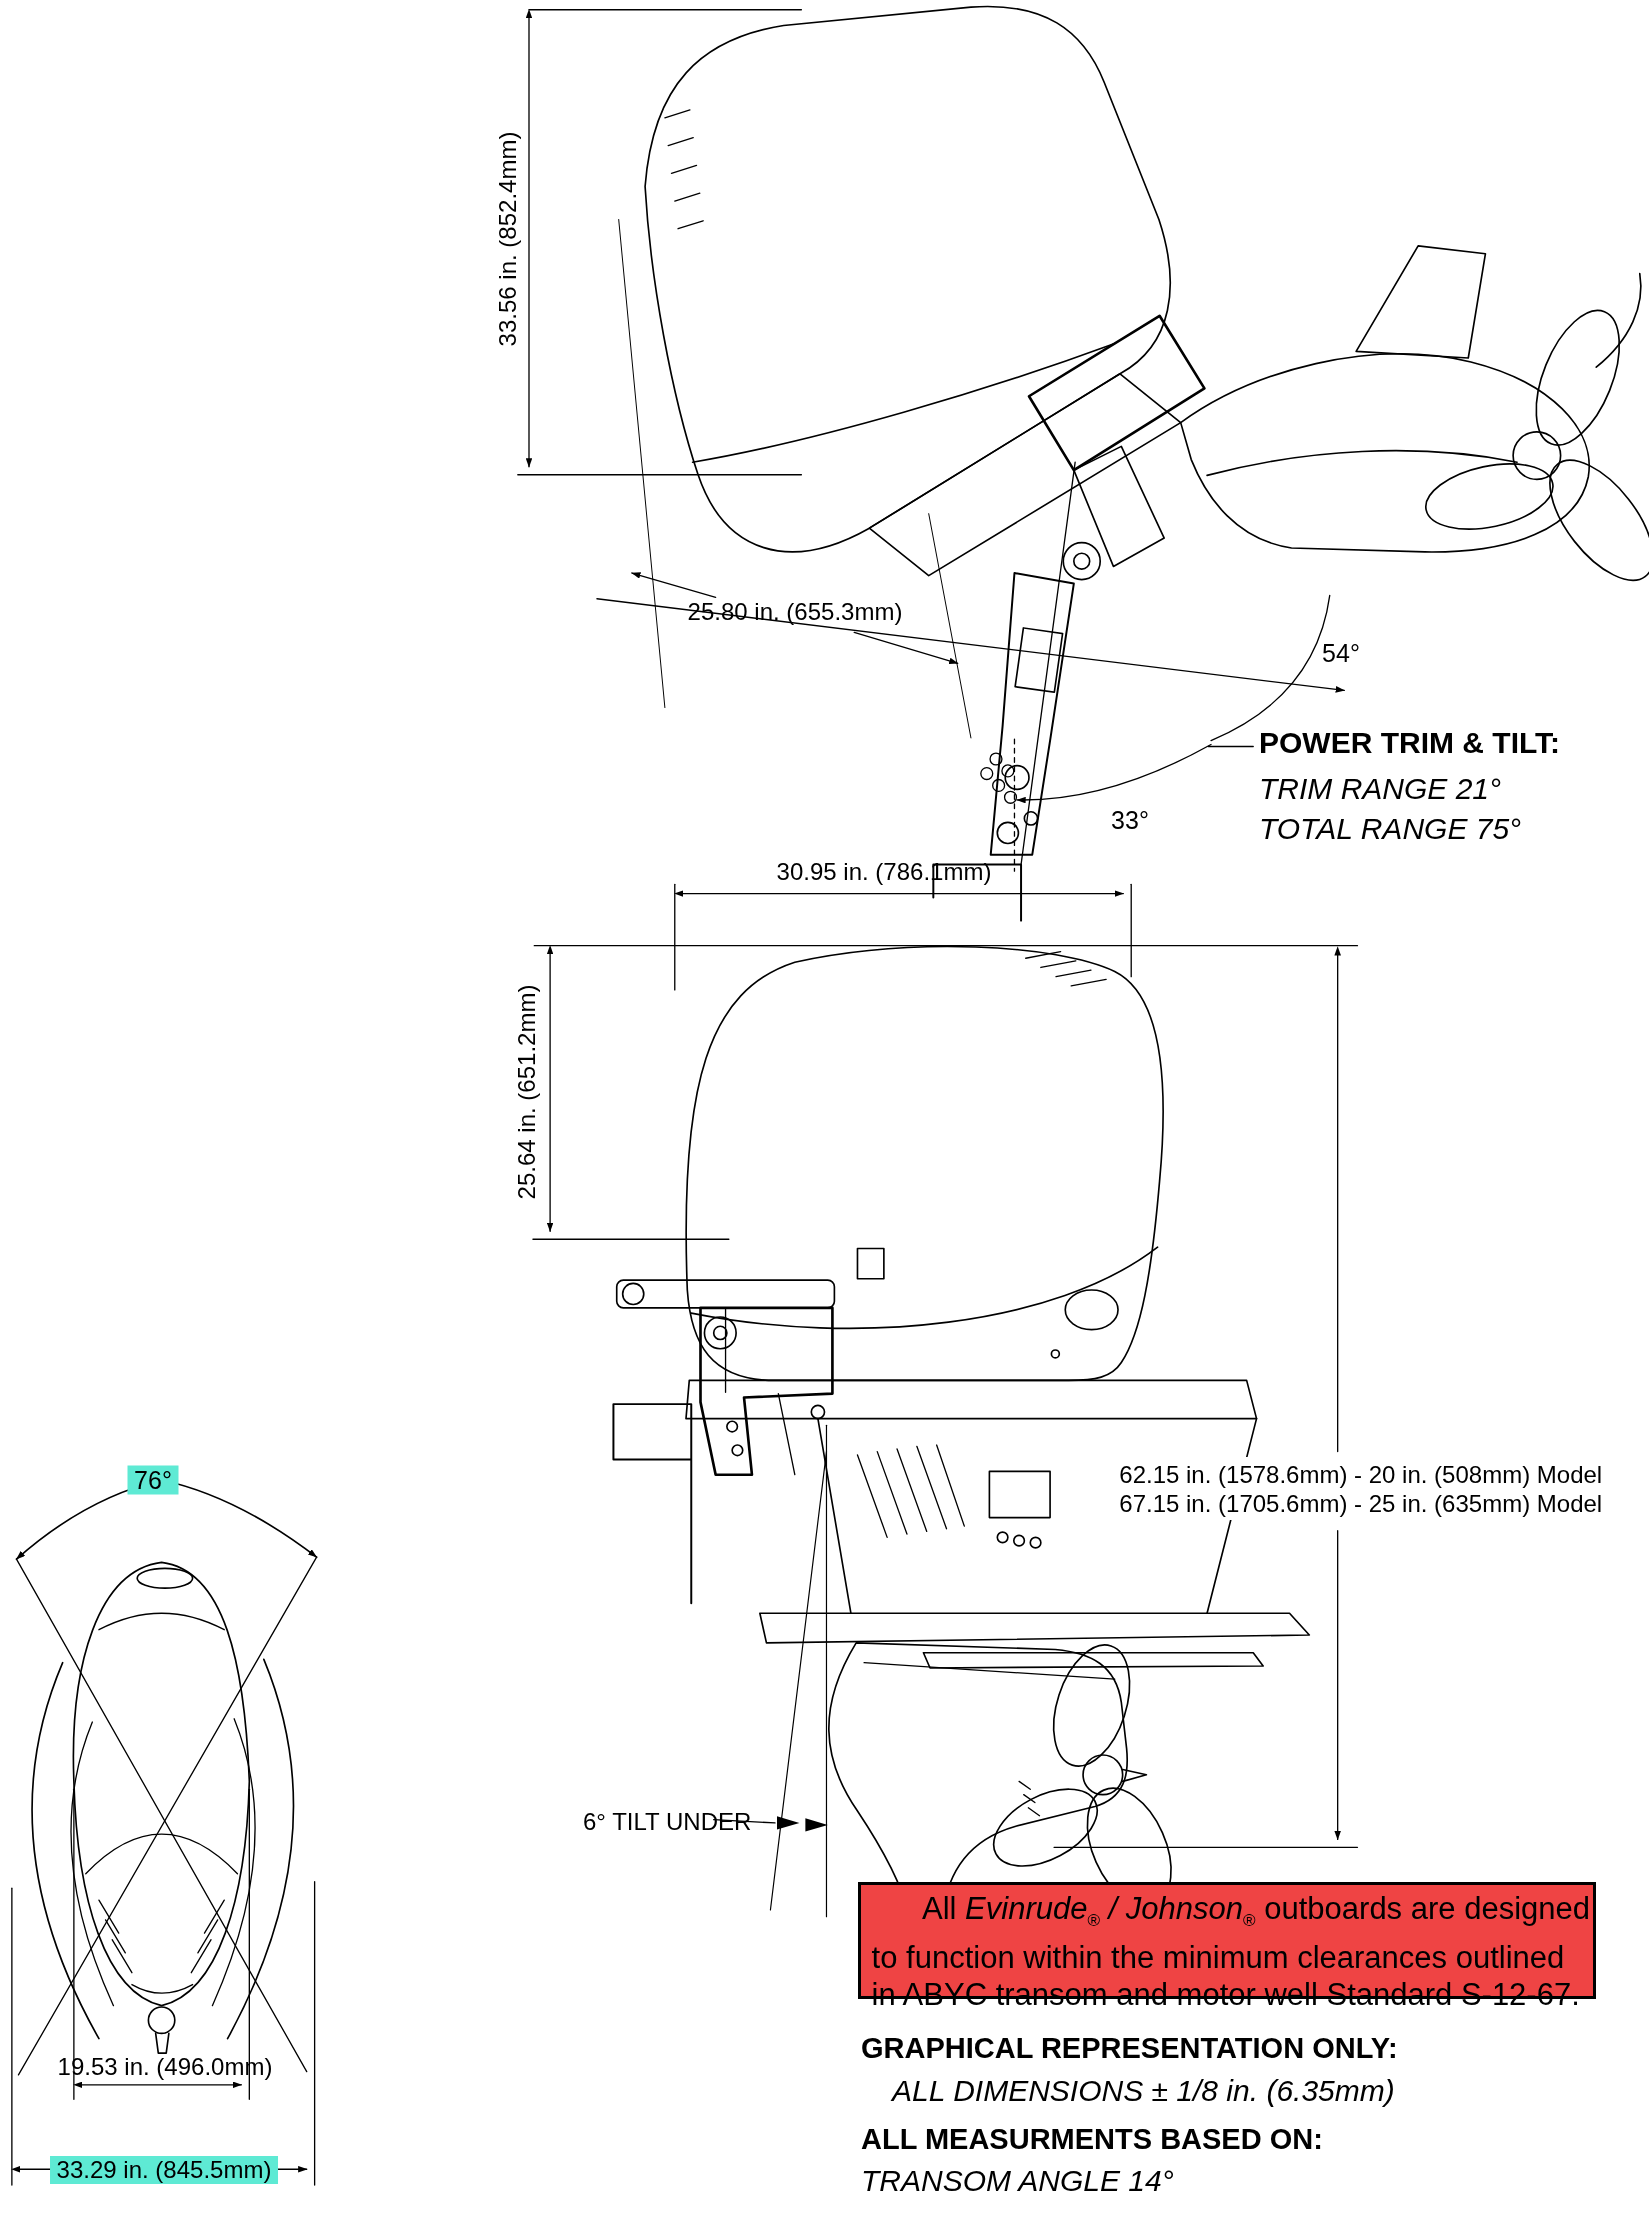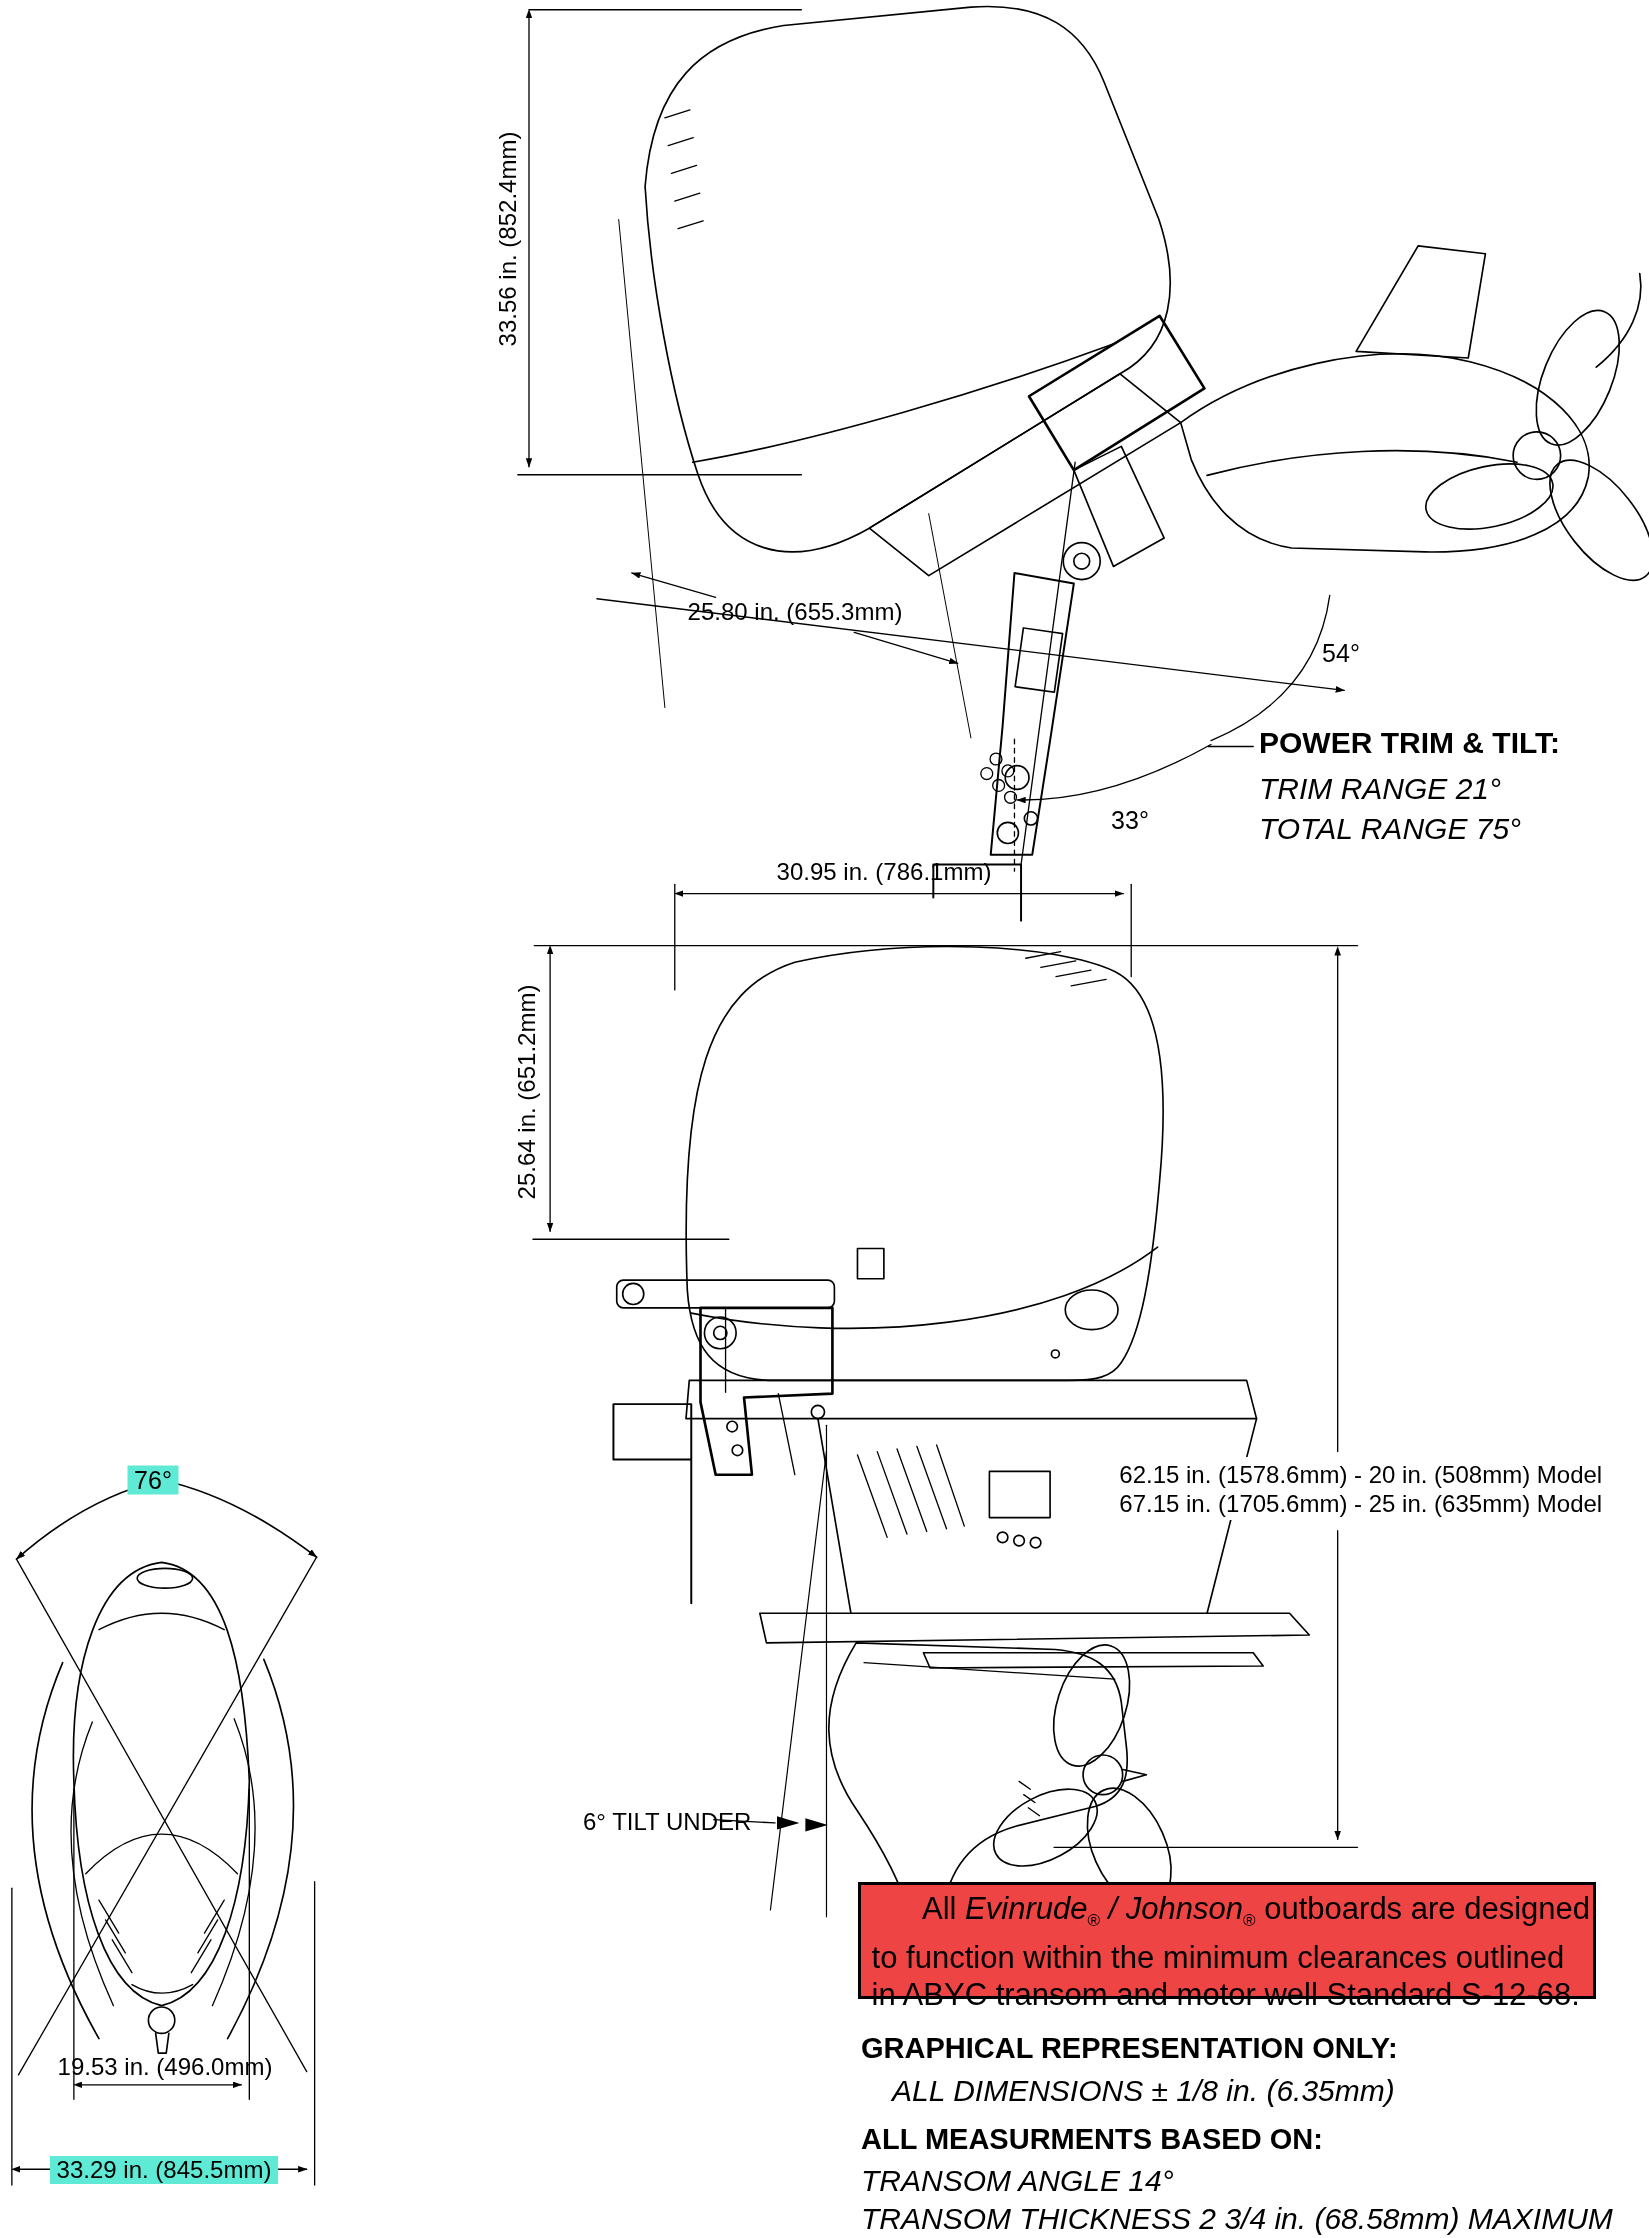--- a/index.html
+++ b/index.html
@@ -279,23 +279,22 @@
 
   <div class="lbl ang center dim-bg" style="left:153px;top:1480px;">76°</div>
 
   <div class="lbl dim center" style="left:165px;top:2067px;">19.53 in. (496.0mm)</div>
 
   <div class="lbl dim center dim-bg" style="left:164px;top:2170px;">33.29 in. (845.5mm)</div>
 
   <div class="note-box">
     <div class="l1"><span>All </span><i>Evinrude</i><sub>®</sub><i> / </i><i>Johnson</i><sub>®</sub><span> outboards are designed</span></div>
     <div class="l2">to function within the minimum clearances outlined</div>
-    <div class="l3">in ABYC transom and motor well Standard S-12-68.</div>
+    <div class="l3">in ABYC transom and motor well Standard S-12-67.</div>
   </div>
 
   <div class="lbl foot-head" style="left:861px;top:2032px;">GRAPHICAL REPRESENTATION ONLY:</div>
   <div class="lbl foot-detail" style="left:892px;top:2074px;">ALL DIMENSIONS ± 1/8 in. (6.35mm)</div>
   <div class="lbl foot-head" style="left:861px;top:2123px;">ALL MEASURMENTS BASED ON:</div>
   <div class="lbl foot-detail" style="left:861px;top:2164px;">TRANSOM ANGLE 14°</div>
-  <div class="lbl foot-detail" style="left:861px;top:2202px;">TRANSOM THICKNESS 2 3/4 in. (68.58mm) MAXIMUM</div>
 
 </div>
 
 
 </body></html>

